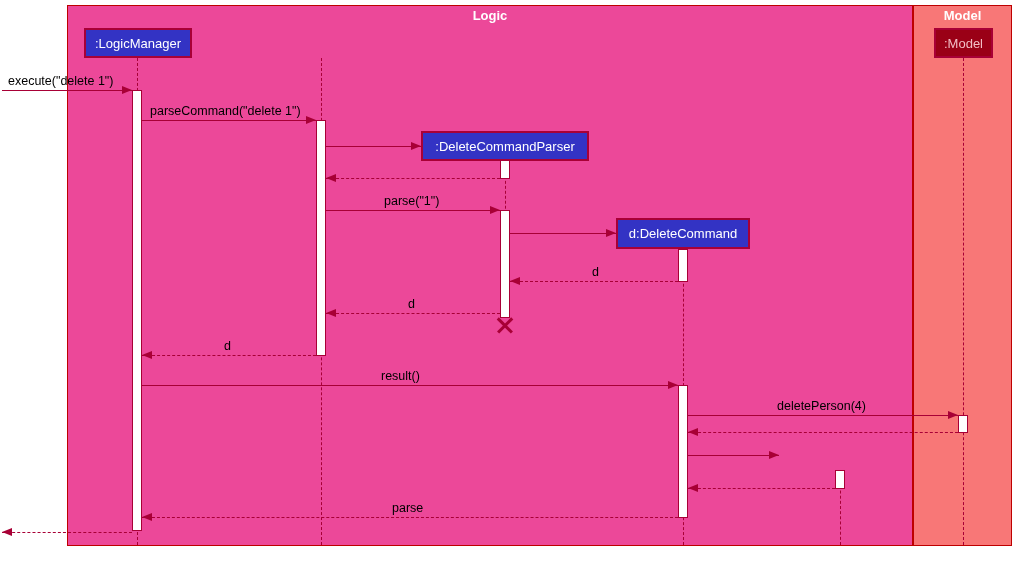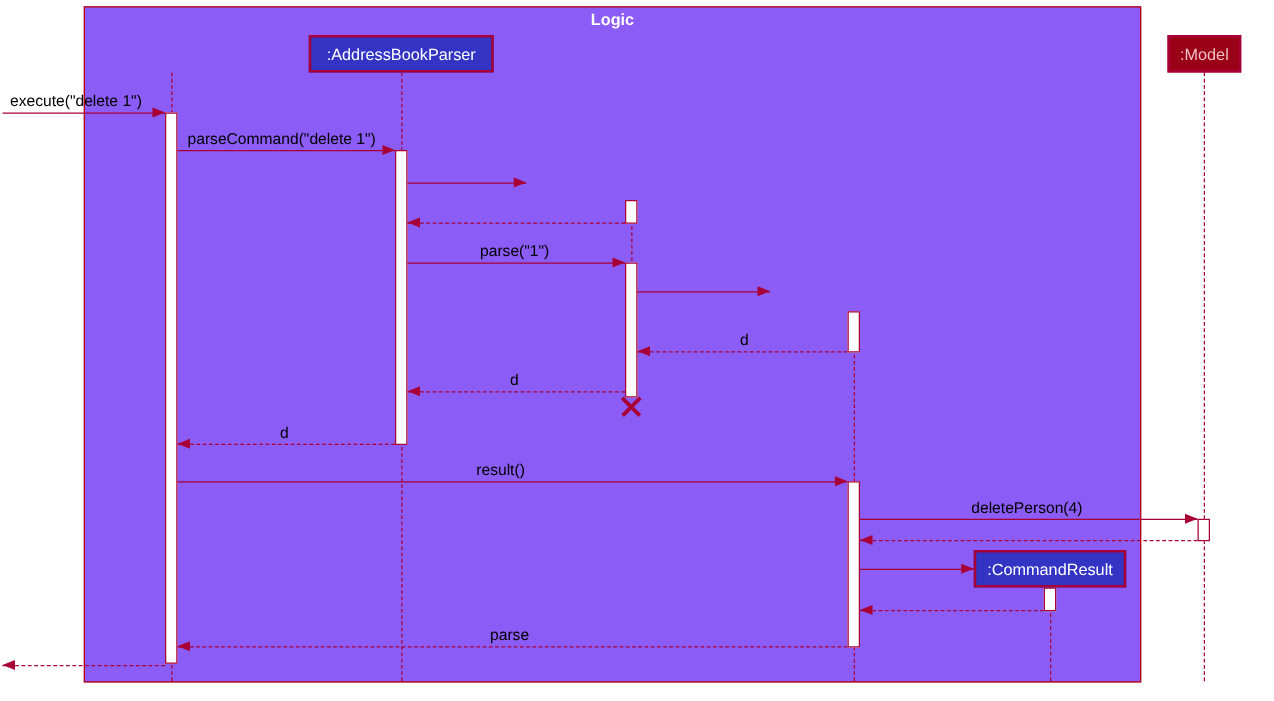--- a/index.html
+++ b/index.html
@@ -2,21 +2,21 @@
 <html><head>
 <meta charset="utf-8">
 <style>
   html, body { margin: 0; padding: 0; background: #ffffff; }
   .canvas {
     position: relative; width: 1019px; height: 561px;
     background: #ffffff; overflow: hidden;
     font-family: "Liberation Sans", sans-serif;
   }
   .frame { position: absolute; box-sizing: border-box; border: 1.5px solid #BE0000; }
-  .frame-logic { left: 67px; top: 5px; width: 846px; height: 541px; background: #8b5cf6; }
+  .frame-logic { left: 67px; top: 5px; width: 846px; height: 541px; background: #ec4899; }
   .frame-model { left: 913px; top: 5px; width: 99px; height: 541px; background: #F87777; }
   .frame-title {
     position: absolute; top: 2px; left: 0; right: 0; text-align: center;
     color: #ffffff; font-weight: bold; font-size: 13px;
   }
   .lifeline { position: absolute; width: 0; border-left: 1px dashed #A80036; }
   .participant {
     position: absolute; box-sizing: border-box;
     background: #3333C4; border: 2px solid #A80036; color: #ffffff;
     font-size: 13px; display: flex; align-items: center; justify-content: center;
@@ -43,39 +43,43 @@
   .destroy::after { transform: rotate(-45deg); }
 </style>
 </head>
 <body>
 
 <div class="canvas">
 
   <div class="frame frame-logic">
     <div class="frame-title">Logic</div>
   </div>
+  <div class="frame frame-model">
+    <div class="frame-title">Model</div>
+  </div>
 
   <div class="lifeline" style="left:137px;top:58px;height:487px"></div>
   <div class="lifeline" style="left:321px;top:58px;height:487px"></div>
   <div class="lifeline" style="left:505px;top:161px;height:157px"></div>
   <div class="lifeline" style="left:683px;top:249px;height:296px"></div>
   <div class="lifeline" style="left:840px;top:470px;height:75px"></div>
   <div class="lifeline" style="left:963px;top:58px;height:487px"></div>
 
   <div class="activation" style="left:132px;top:90px;height:441px"></div>
   <div class="activation" style="left:316px;top:120px;height:236px"></div>
   <div class="activation" style="left:500px;top:160px;height:19px"></div>
   <div class="activation" style="left:500px;top:210px;height:108px"></div>
   <div class="activation" style="left:678px;top:249px;height:33px"></div>
   <div class="activation" style="left:678px;top:385px;height:133px"></div>
   <div class="activation" style="left:835px;top:470px;height:19px"></div>
   <div class="activation" style="left:958px;top:415px;height:18px"></div>
 
-  <div class="participant" style="left:247px;top:28px;width:148px;height:30px">:AddressBookParser</div>
-  <div class="participant" style="left:779px;top:440px;width:122px;height:30px">:CommandResult</div>
+  <div class="participant" style="left:84px;top:28px;width:108px;height:30px">:LogicManager</div>
+  <div class="participant" style="left:421px;top:131px;width:168px;height:30px">:DeleteCommandParser</div>
+  <div class="participant" style="left:616px;top:218px;width:134px;height:31px">d:DeleteCommand</div>
   <div class="participant model" style="left:934px;top:28px;width:59px;height:30px">:Model</div>
 
   <div class="line solid" style="left:2px;top:90px;width:130px"></div>
   <div class="head r" style="left:122px;top:86px"></div>
   <div class="mlabel" style="left:8px;top:74px">execute("delete 1")</div>
 
   <div class="line solid" style="left:142px;top:120px;width:174px"></div>
   <div class="head r" style="left:306px;top:116px"></div>
   <div class="mlabel" style="left:150px;top:104px">parseCommand("delete 1")</div>
 

